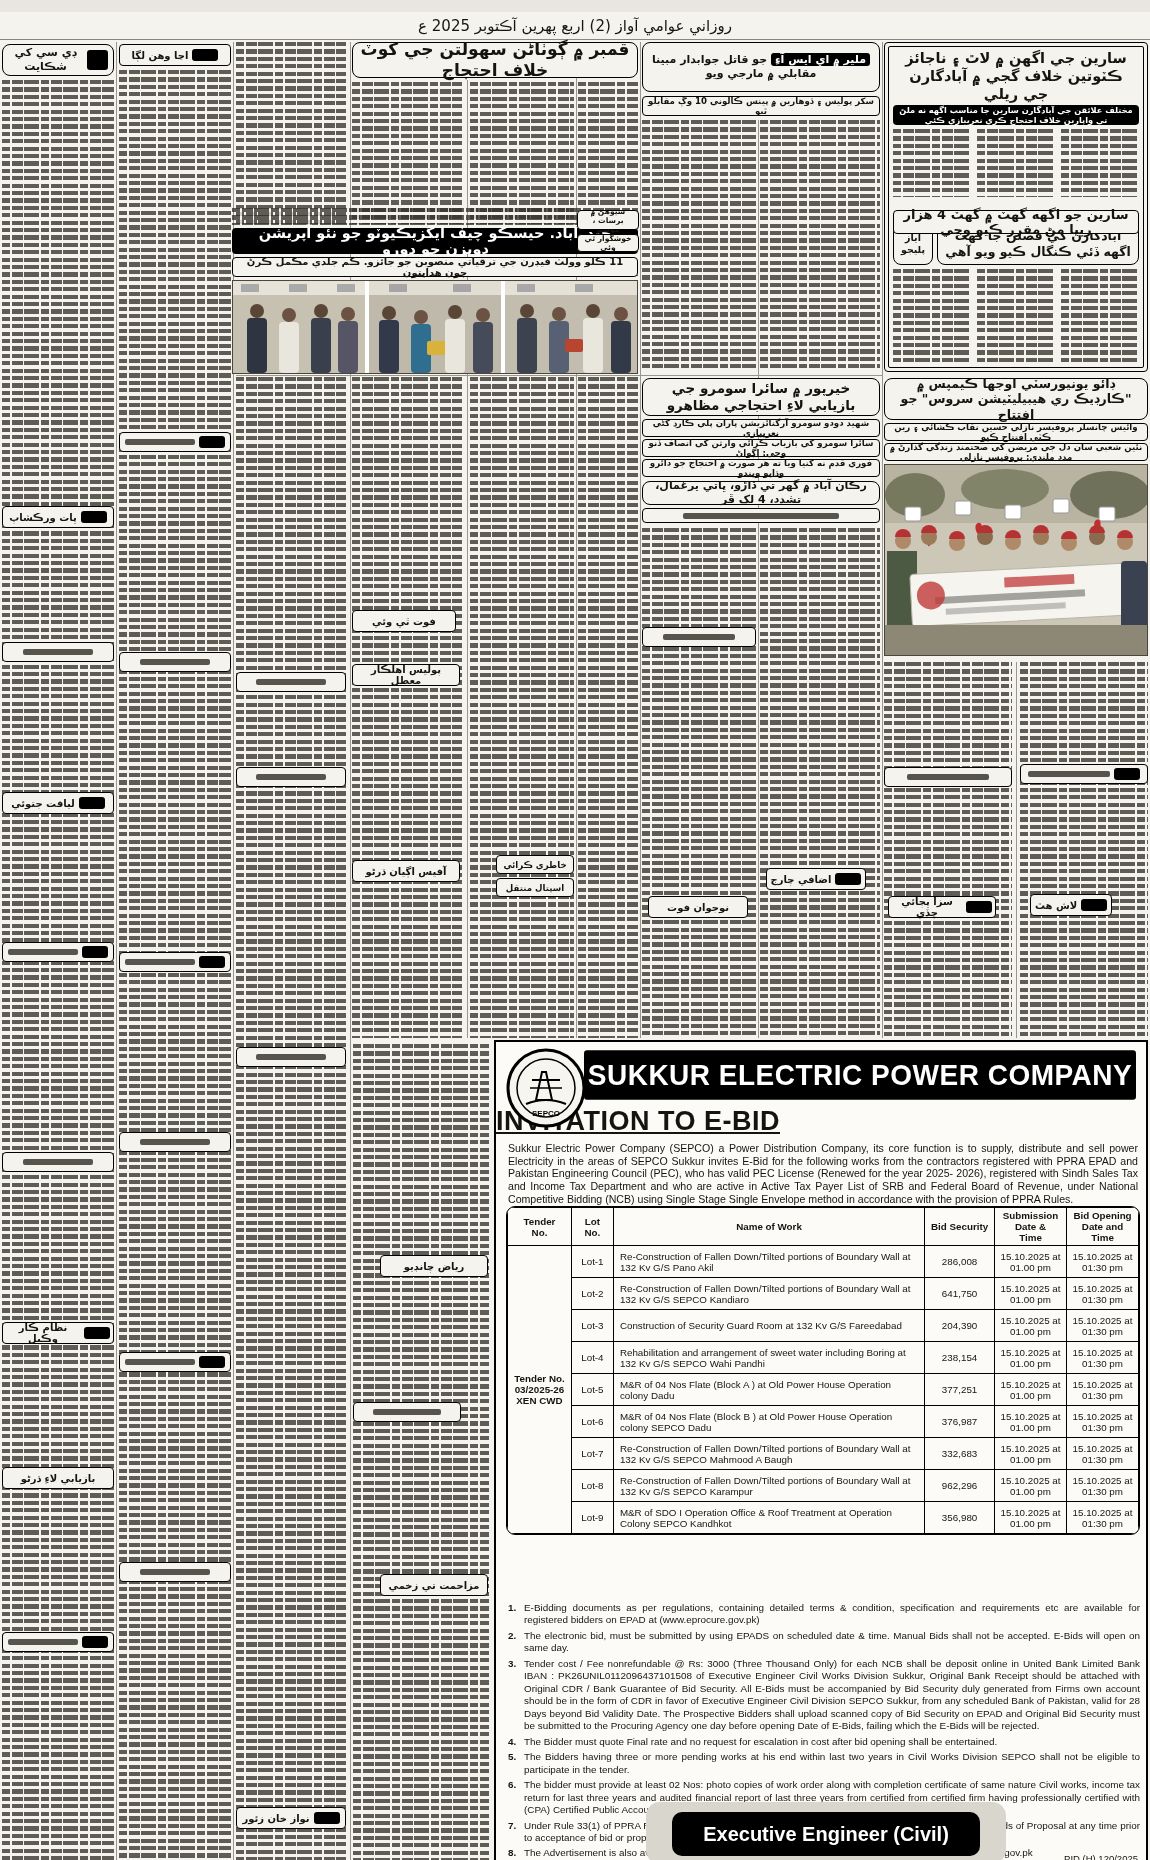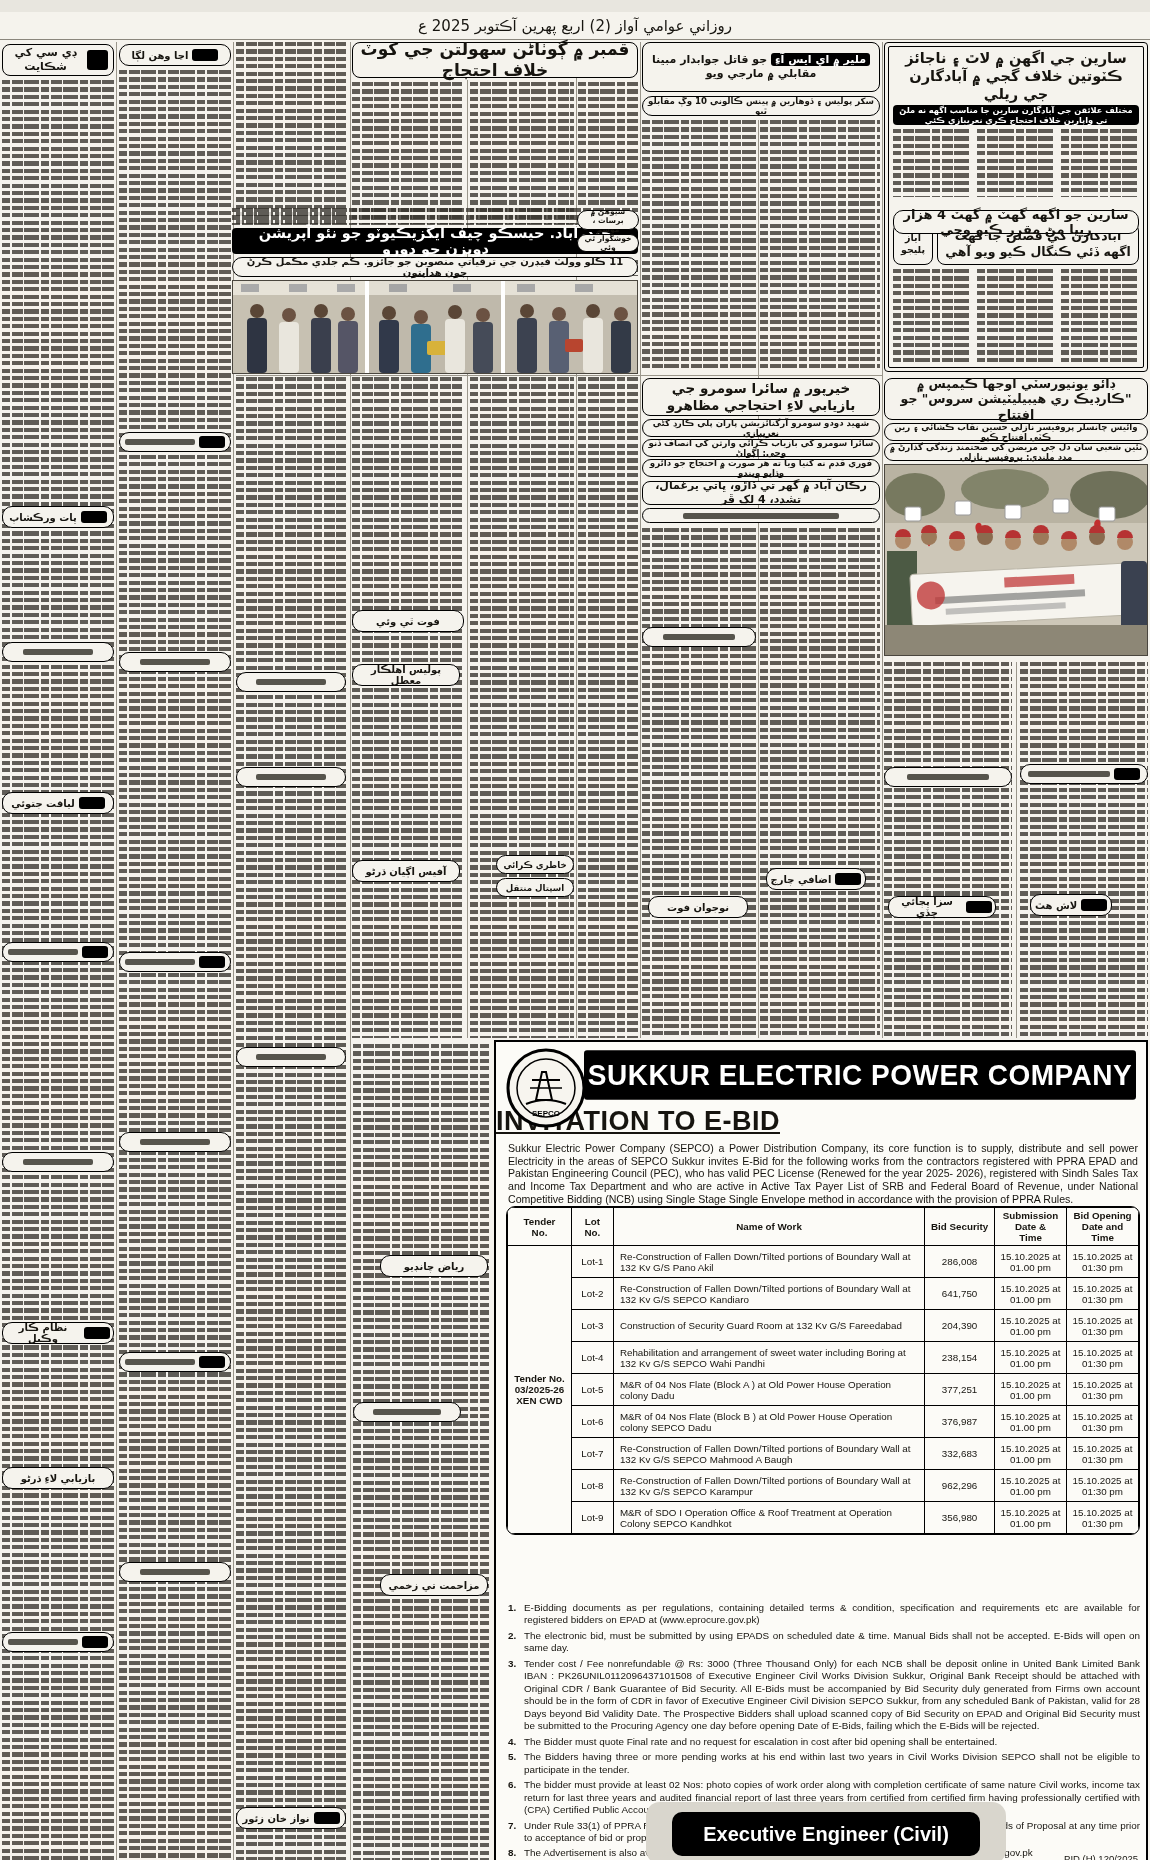--- a/index.html
+++ b/index.html
@@ -21,21 +21,21 @@
     opacity:.78;
   }
   .vrule{width:1px; background:#9a968b;}
   .hrule{height:1px; background:#9a968b;}
 
   
   .hbox{border:1.6px solid #000; border-radius:8px; background:var(--paper); display:flex; align-items:center;
         justify-content:center; text-align:center; font-weight:bold; direction:rtl; line-height:1.25; padding:2px 5px; z-index:4;}
   .blackbar{background:#000; color:#fff; border-radius:4px; display:flex; align-items:center; justify-content:center;
         text-align:center; font-weight:bold; direction:rtl; padding:2px 6px; z-index:4;}
-  .subhead{border:1px solid #000; border-radius:10px; background:var(--paper); display:flex; align-items:center;
+  .subhead{border:1px solid #000; border-radius:4px; background:var(--paper); display:flex; align-items:center;
         justify-content:center; gap:4px; text-align:center; font-weight:bold; font-size:10px; direction:rtl; z-index:5; padding:1px 3px;}
   .subhead .chip{background:#000; border-radius:3px; width:26px; height:72%; flex:0 0 auto;}
   .subhead .bar{background:#3a372f; height:6px; width:68%; border-radius:2px; opacity:.85;}
   .inv{background:#000; color:#fff; padding:0 4px; border-radius:3px;}
   .dblbox{border:1.6px solid #000; border-radius:4px; padding:3px; background:var(--paper); z-index:4;}
   .dblbox>.inner{border:1px solid #000; border-radius:2px; width:100%; height:100%; position:relative; overflow:hidden;}
   .photo{border:1px solid #4a463e; background:#c9c3b5; overflow:hidden; z-index:5;}
 
   
   #sepco-ad{left:494px; top:1028px; width:654px; height:830px; border:2px solid #000; background:#fcfbf7;
@@ -340,21 +340,21 @@
       <span>اضافي چارج</span>
   </div>
   <div class="abs subhead" style="left:888px;top:884px;width:108px;height:22px">
     <span class="chip"></span>
       <span>سزا ڀڄائي چڏي</span>
   </div>
   <div class="abs subhead" style="left:1030px;top:882px;width:82px;height:22px">
     <span class="chip"></span>
       <span>لاش هٿ</span>
   </div>
-  <div class="abs subhead" style="left:352px;top:598px;width:112px;height:22px">
+  <div class="abs subhead" style="left:352px;top:598px;width:104px;height:22px">
     <span>فوت ٿي وئي</span>
   </div>
   <div class="abs subhead" style="left:352px;top:652px;width:108px;height:22px">
     <span>پوليس اهلڪار معطل</span>
   </div>
   <div class="abs subhead" style="left:352px;top:848px;width:108px;height:22px">
     <span>آفيس اڳيان ڌرڻو</span>
   </div>
 
   <div class="abs subhead" style="left:119px;top:420px;width:112px;height:20px">

